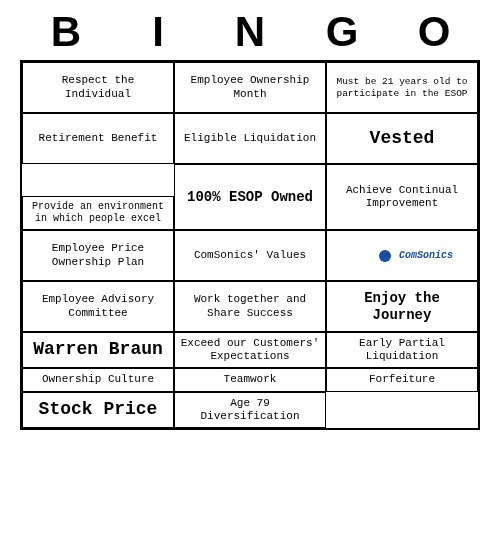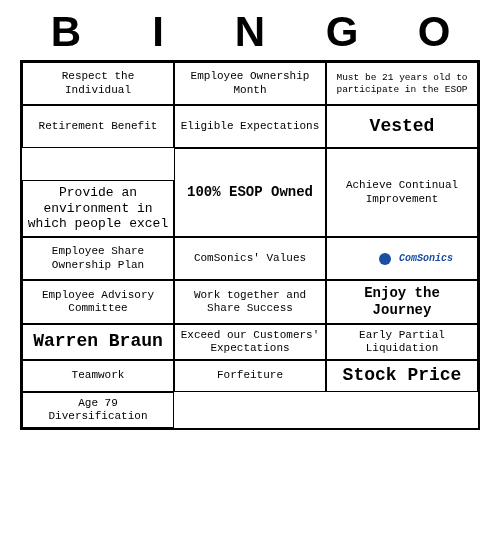--- a/index.html
+++ b/index.html
@@ -84,36 +84,37 @@
   <span class="bingo-letter">N</span>
   <span class="bingo-letter">G</span>
   <span class="bingo-letter">O</span>
 </div>
 
 <div class="bingo-grid" id="bingo-grid">
 <div class="cell">Respect the Individual</div>
     <div class="cell">Employee Ownership Month</div>
     <div class="cell" style="font-size: 9.5px;">Must be 21 years old to participate in the ESOP</div>
     <div class="cell">Retirement Benefit</div>
-    <div class="cell">Eligible Expectations</div>
+    <div class="cell">Eligible Liquidation</div>
     <div class="cell cell-large">Vested</div>
-    <div class="cell" style="font-size: 13px; margin-top: 32px;">Provide an environment in which people excel</div>
+    <div class="cell" style="font-size: 10px; margin-top: 32px;">Provide an environment in which people excel</div>
     <div class="cell cell-medium">100% ESOP Owned</div>
     <div class="cell">Achieve Continual Improvement</div>
-    <div class="cell">Employee Share Ownership Plan</div>
+    <div class="cell">Employee Price Ownership Plan</div>
     <div class="cell">ComSonics' Values</div>
     <div class="cell">
       <div class="logo-text">
         <span class="logo-icon"></span>
         <span class="cell-logo">&nbsp;ComSonics</span>
       </div>
     </div>
     <div class="cell">Employee Advisory Committee</div>
     <div class="cell">Work together and Share Success</div>
     <div class="cell cell-medium">Enjoy the Journey</div>
     <div class="cell cell-large">Warren Braun</div>
     <div class="cell">Exceed our Customers' Expectations</div>
     <div class="cell">Early Partial Liquidation</div>
+    <div class="cell">Ownership Culture</div>
     <div class="cell">Teamwork</div>
     <div class="cell">Forfeiture</div>
     <div class="cell cell-large">Stock Price</div>
     <div class="cell">Age 79 Diversification</div>
   </div>
 
 </body></html>

